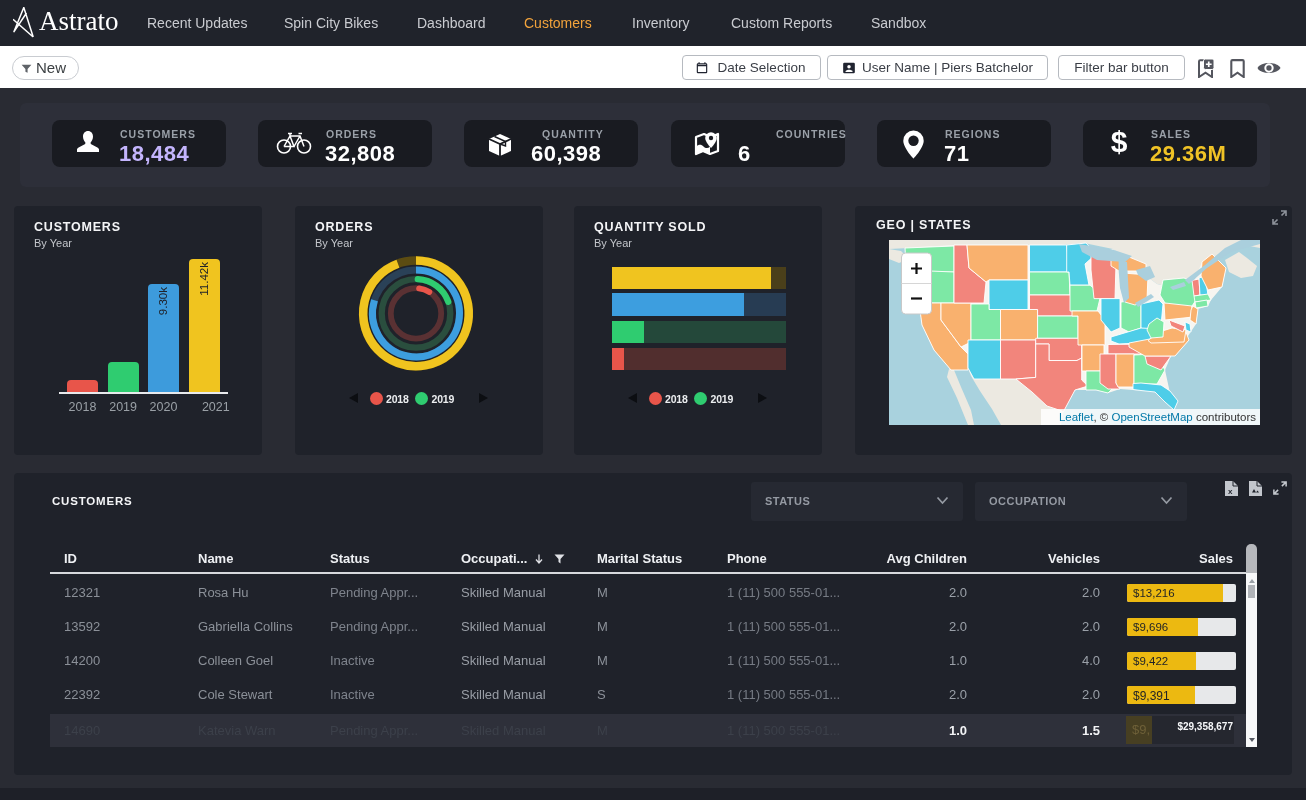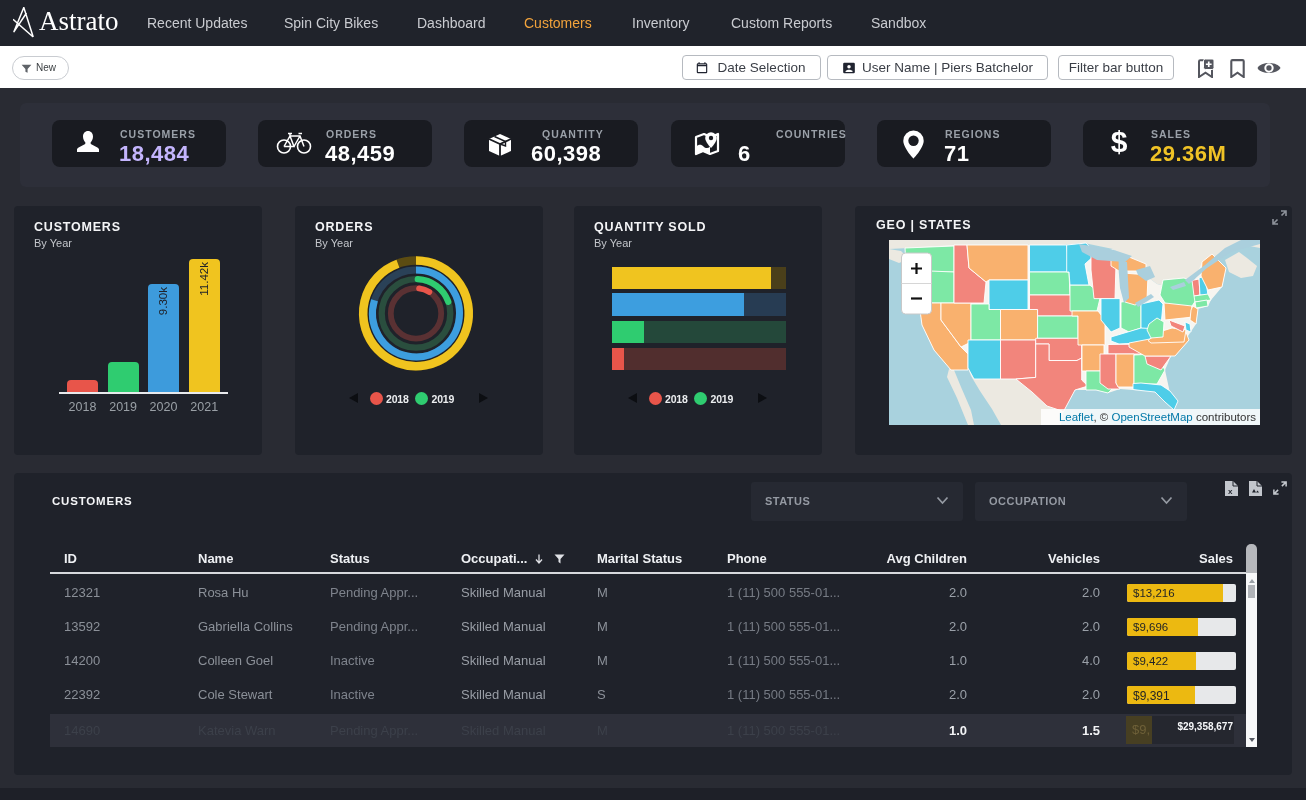--- a/index.html
+++ b/index.html
@@ -6,21 +6,21 @@
 html,body { width:1306px; height:800px; overflow:hidden; background:#292b33; font-family:"Liberation Sans", sans-serif; }
 .abs { position:absolute; }
 #stage { position:relative; width:1306px; height:800px; }
 
 #nav { position:absolute; left:0; top:0; width:1306px; height:46px; background:#20232b; }
 .navitem { position:absolute; top:15px; font-size:14px; color:#c9cbd0; white-space:nowrap; }
 .navitem.active { color:#f2a33c; }
 #logo { position:absolute; left:39px; top:6px; color:#fff; font-family:"Liberation Serif", serif; font-size:27px; }
 
 #toolbar { position:absolute; left:0; top:46px; width:1306px; height:42px; background:#ffffff; }
-.chip { position:absolute; left:12px; top:10px; height:24px; border:1px solid #c9ccd1; border-radius:12px; background:#fff; color:#3c4043; font-size:10px; line-height:22px; padding:0 12px 0 23px; }
+.chip { position:absolute; left:12px; top:10px; height:24px; border:1px solid #c9ccd1; border-radius:12px; background:#fff; color:#3c4043; font-size:15px; line-height:22px; padding:0 12px 0 23px; }
 .tbtn { position:absolute; top:9px; height:25px; border:1px solid #b6bac0; border-radius:4px; background:#fff; color:#3a3e46; font-size:13.5px; line-height:23px; text-align:center; }
 
 #kpiband { position:absolute; left:20px; top:103px; width:1250px; height:84px; background:#2d2f39; border-radius:6px; }
 .kpicard { position:absolute; top:120px; width:174px; height:47px; background:#191b21; border-radius:8px; }
 .kpilabel { position:absolute; font-size:10.5px; font-weight:bold; letter-spacing:1px; color:#9aa0a8; }
 .kpivalue { position:absolute; font-size:22px; font-weight:bold; color:#fff; letter-spacing:.5px; }
 
 .card { position:absolute; background:#1f222a; border-radius:4px; }
 .ctitle { position:absolute; font-size:12.5px; font-weight:bold; letter-spacing:.8px; color:#f4f5f7; }
 .csub { position:absolute; font-size:11px; color:#c3c6cb; }
@@ -64,21 +64,21 @@
     <div class="tbtn" style="left:682px;width:139px;padding-left:20px;">Date Selection
       <svg class="abs" style="left:12px;top:5px;" width="14" height="14" viewBox="0 0 24 24">
           <path d="M19 4h-1V2h-2v2H8V2H6v2H5a2 2 0 0 0-2 2v13a2 2 0 0 0 2 2h14a2 2 0 0 0 2-2V6a2 2 0 0 0-2-2zm0 15H5V9h14zM5 7V6h14v1z" fill="#202430"></path>
         </svg>
     </div>
     <div class="tbtn" style="left:827px;width:221px;padding-left:20px;">User Name | Piers Batchelor
       <svg class="abs" style="left:14px;top:5px;" width="14" height="14" viewBox="0 0 24 24">
           <path d="M20 3H4a2 2 0 0 0-2 2v14a2 2 0 0 0 2 2h16a2 2 0 0 0 2-2V5a2 2 0 0 0-2-2zm-8 4a3 3 0 1 1 0 6 3 3 0 0 1 0-6zm6 12H6v-1c0-2 4-3.1 6-3.1S18 16 18 17z" fill="#202430"></path>
         </svg>
     </div>
-    <div class="tbtn" style="left:1058px;width:116px;">Filter bar button</div>
+    <div class="tbtn" style="left:1058px;width:127px;">Filter bar button</div>
     <svg class="abs" style="left:1197px;top:12.5px;" width="17" height="19" viewBox="0 0 17 19">
         <path d="M2 18 V2.5 A1.2 1.2 0 0 1 3.2 1.3 H13.8 A1.2 1.2 0 0 1 15 2.5 V18 L8.5 13.6 L2 18 Z" fill="none" stroke="#54565e" stroke-width="2"></path>
         <rect x="6.5" y="0" width="10.5" height="10.5" rx="1.8" fill="#54565e" stroke="#fff" stroke-width="1"></rect>
         <path d="M11.75 2.4 v5.7 M8.9 5.25 h5.7" stroke="#fff" stroke-width="1.7"></path>
       </svg>
     <svg class="abs" style="left:1230px;top:12.5px;" width="15" height="19" viewBox="0 0 15 19">
         <path d="M1.3 18 V2.3 A1.2 1.2 0 0 1 2.5 1.1 H12.5 A1.2 1.2 0 0 1 13.7 2.3 V18 L7.5 13.7 L1.3 18 Z" fill="none" stroke="#54565e" stroke-width="2.1"></path>
       </svg>
     <svg class="abs" style="left:1257px;top:13.5px;" width="24" height="16" viewBox="0 0 24 16">
         <path d="M0.5 8 C4 1.4 20 1.4 23.5 8 C20 14.6 4 14.6 0.5 8 Z" fill="#54565e"></path>
@@ -95,21 +95,21 @@
       </svg></div>
   <div class="kpilabel" style="left:120px;top:128px;">CUSTOMERS</div>
   <div class="kpivalue" style="left:119px;top:141px;color:#c4b5fd;">18,484</div>
   <div class="kpicard" style="left:258px;"></div>
   <div class="abs" style="left:276px;top:129px;width:36px;height:30px;text-align:center;"><svg width="36" height="26" viewBox="0 0 36 26">
         <circle cx="8" cy="17.5" r="6.5" fill="none" stroke="#fff" stroke-width="1.6"></circle>
         <circle cx="28" cy="17.5" r="6.5" fill="none" stroke="#fff" stroke-width="1.6"></circle>
         <path d="M8 17.5 L14 7 L24 7 L28 17.5 M14 7 L18 17.5 L8 17.5 M18 17.5 L24 7 M22.5 4.5 L26 4.5 M12 4.5 L16 4.5 M14 4.5 L14 7" fill="none" stroke="#fff" stroke-width="1.5"></path>
       </svg></div>
   <div class="kpilabel" style="left:326px;top:128px;">ORDERS</div>
-  <div class="kpivalue" style="left:325px;top:141px;color:#fff;">48,459</div>
+  <div class="kpivalue" style="left:325px;top:141px;color:#fff;">32,808</div>
   <div class="kpicard" style="left:464px;"></div>
   <div class="abs" style="left:482px;top:129px;width:36px;height:30px;text-align:center;"><svg width="30" height="30" viewBox="0 0 30 30">
         <path d="M4 10 L15 5 L26 10 L26 22 L15 27 L4 22 Z" fill="#fff"></path>
         <path d="M4 10 L15 15 L26 10 M15 15 L15 27" fill="none" stroke="#191b21" stroke-width="1.8"></path>
         <path d="M9.5 7.5 L20.5 12.5 L20.5 17 L15 15" fill="none" stroke="#191b21" stroke-width="1.4"></path>
       </svg></div>
   <div class="kpilabel" style="left:532px;top:128px;margin-left:10px;">QUANTITY</div>
   <div class="kpivalue" style="left:531px;top:141px;color:#fff;">60,398</div>
   <div class="kpicard" style="left:671px;"></div>
   <div class="abs" style="left:689px;top:129px;width:36px;height:30px;text-align:center;"><svg width="30" height="30" viewBox="0 0 30 30">
@@ -148,21 +148,21 @@
   <div class="vbar" style="left:67.0px;top:380.0px;width:31px;height:12.5px;background:#e8554a;"></div>
   <div class="vbar" style="left:107.6px;top:361.7px;width:31px;height:30.8px;background:#2fcc70;"></div>
   <div class="vbar" style="left:148.0px;top:284.0px;width:31px;height:108.5px;background:#3d9bdc;"></div>
   <div class="abs" style="left:148.0px;top:287.0px;width:44px;height:31px;line-height:31px;text-align:right;font-size:11.5px;color:#20232a;transform-origin:0 0;transform:rotate(-90deg) translate(-44px,0);">9.30k</div>
   <div class="vbar" style="left:188.7px;top:258.6px;width:31px;height:133.9px;background:#f0c41f;"></div>
   <div class="abs" style="left:188.7px;top:261.6px;width:44px;height:31px;line-height:31px;text-align:right;font-size:11.5px;color:#20232a;transform-origin:0 0;transform:rotate(-90deg) translate(-44px,0);">11.42k</div>
   <div class="abs" style="left:59px;top:392px;width:169px;height:1.5px;background:#e8eaec;"></div>
   <div class="abs" style="left:57.0px;top:400px;width:51px;text-align:center;font-size:12.5px;color:#9aa0a6;">2018</div>
   <div class="abs" style="left:97.6px;top:400px;width:51px;text-align:center;font-size:12.5px;color:#9aa0a6;">2019</div>
   <div class="abs" style="left:138.0px;top:400px;width:51px;text-align:center;font-size:12.5px;color:#9aa0a6;">2020</div>
-  <div class="abs" style="left:178.7px;top:400px;width:51px;text-align:center;font-size:12.5px;color:#9aa0a6;">2021</div>
+  <div class="abs" style="left:178.7px;top:400px;width:51px;text-align:right;font-size:12.5px;color:#9aa0a6;">2021</div>
   <svg class="abs" style="left:295px;top:206px;" width="248" height="249" viewBox="0 0 248 249">
       <circle cx="121.0" cy="107.4" r="52.8" fill="none" stroke="#5c4c12" stroke-width="8.5"></circle>
       <path d="M 121.00 54.60 A 52.8 52.8 0 1 1 102.94 57.78" fill="none" stroke="#f0c41f" stroke-width="8.5" stroke-linecap="butt"></path>
       <circle cx="121.0" cy="107.4" r="43.5" fill="none" stroke="#2a4157" stroke-width="7.0"></circle>
       <path d="M 121.00 63.90 A 43.5 43.5 0 1 1 79.51 94.32" fill="none" stroke="#3d9edf" stroke-width="7.0" stroke-linecap="butt"></path>
       <circle cx="121.0" cy="107.4" r="34.3" fill="none" stroke="#2a4e3e" stroke-width="6.3"></circle>
       <path d="M 122.80 73.15 A 34.3 34.3 0 0 1 153.23 95.67" fill="none" stroke="#2fcc70" stroke-width="6.3" stroke-linecap="round"></path>
       <circle cx="121.0" cy="107.4" r="25.2" fill="none" stroke="#5a3133" stroke-width="5.8"></circle>
       <path d="M 124.07 82.39 A 25.2 25.2 0 0 1 134.35 86.03" fill="none" stroke="#e8554a" stroke-width="5.8" stroke-linecap="round"></path>
     </svg>

